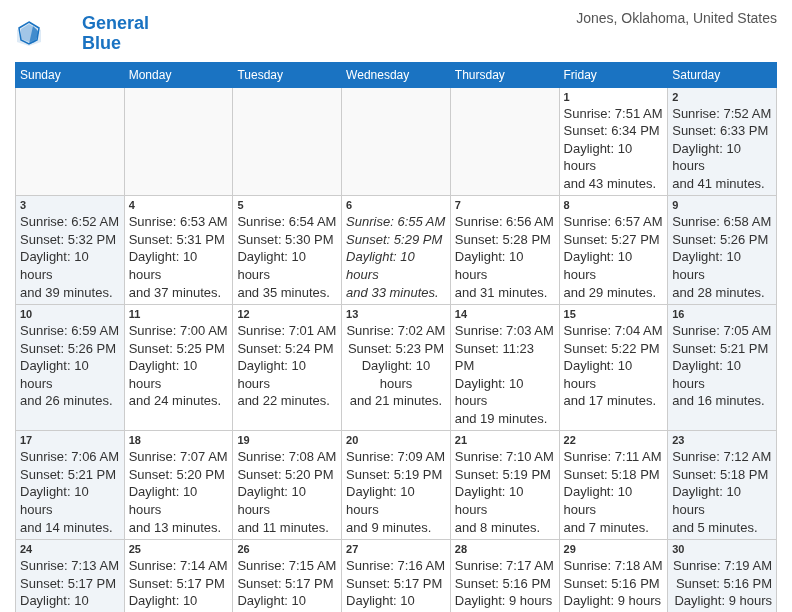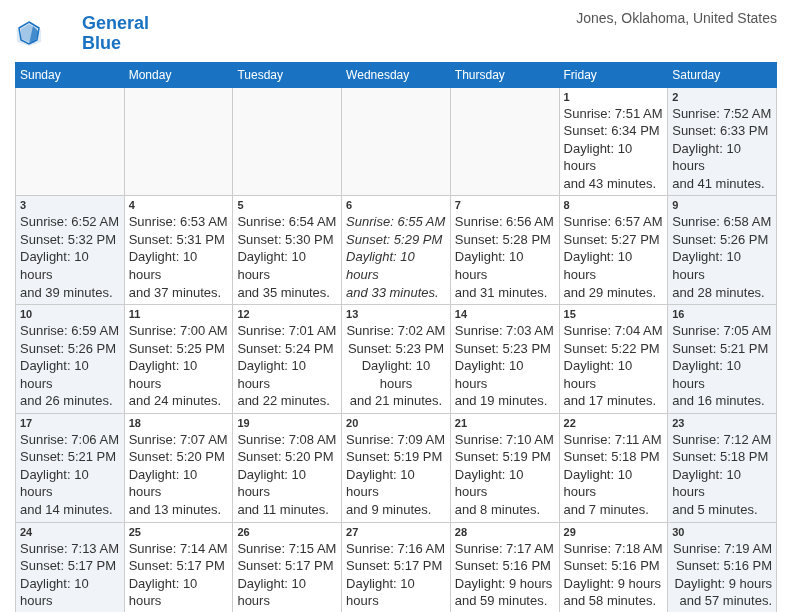--- a/index.html
+++ b/index.html
@@ -227,21 +227,21 @@
           <td>
             <span class="day-number">13</span>
             <div class="day-info" style="white-space: pre-line; text-align: center;">Sunrise: 7:02 AM
 Sunset: 5:23 PM
 Daylight: 10 hours
 and 21 minutes.</div>
           </td>
           <td>
             <span class="day-number">14</span>
             <div class="day-info" style="white-space: pre-line;">Sunrise: 7:03 AM
-Sunset: 5:23 PM
+Sunset: 11:23 PM
 Daylight: 10 hours
 and 19 minutes.</div>
           </td>
           <td>
             <span class="day-number">15</span>
             <div class="day-info" style="white-space: pre-line;">Sunrise: 7:04 AM
 Sunset: 5:22 PM
 Daylight: 10 hours
 and 17 minutes.</div>
           </td>

